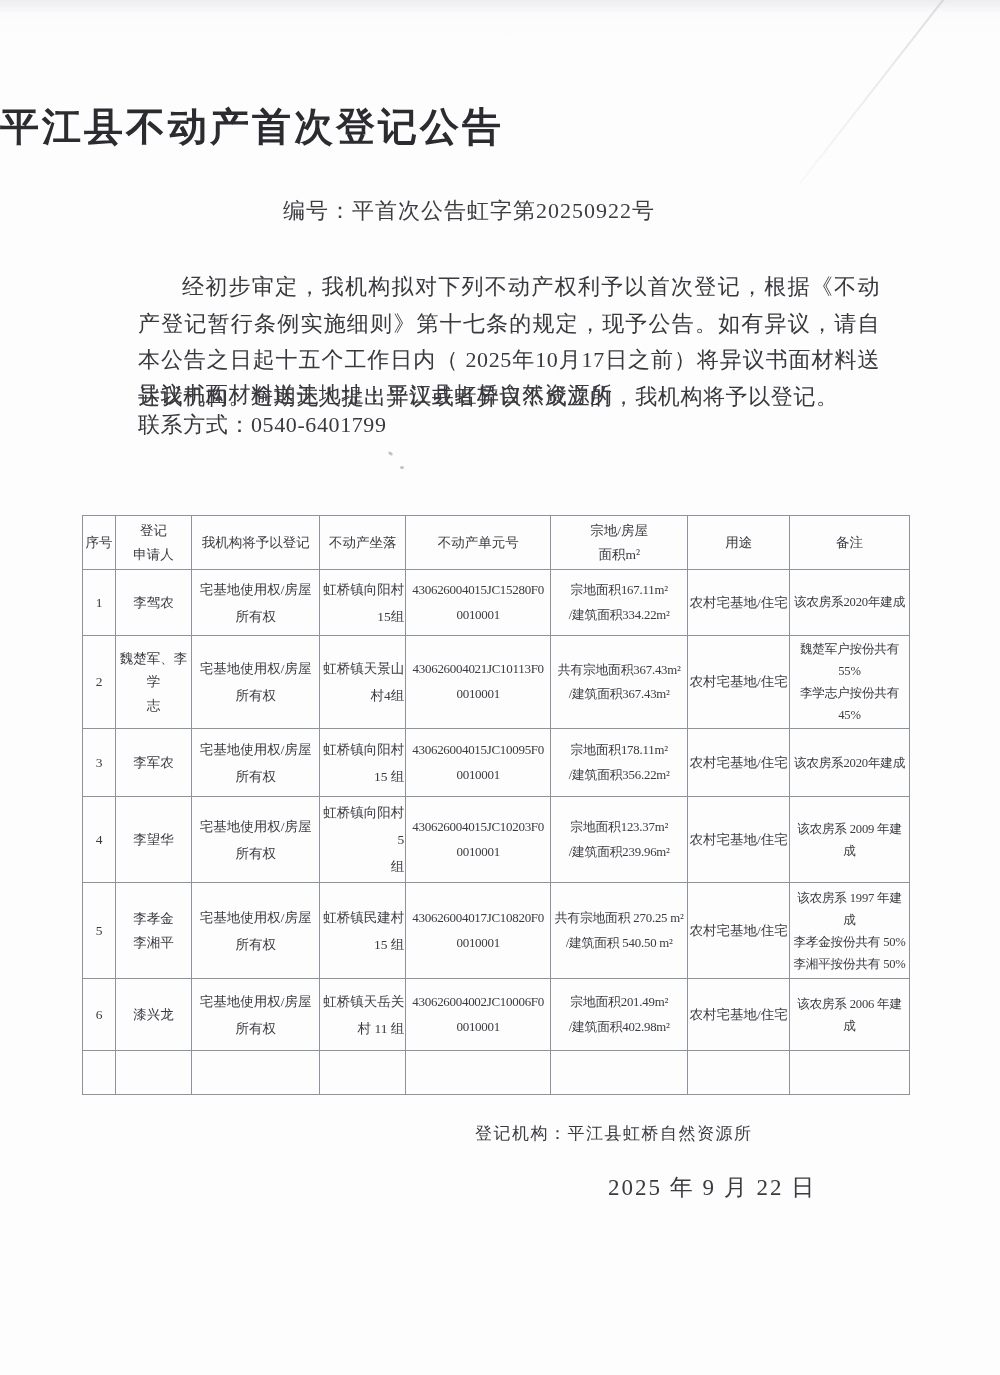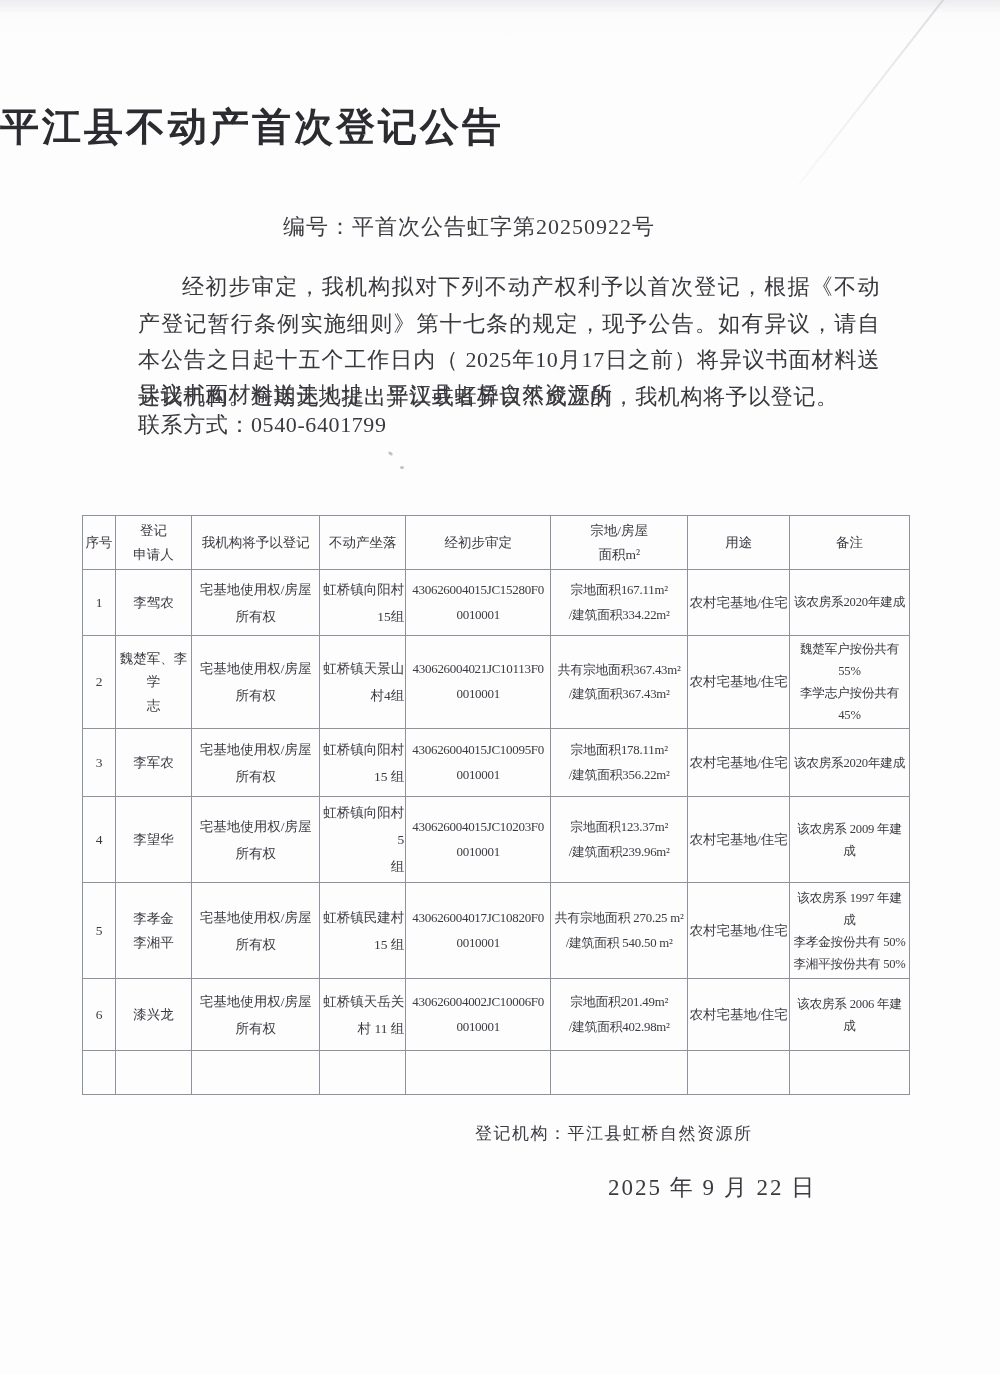--- a/index.html
+++ b/index.html
@@ -27,21 +27,21 @@
   .doc-title{
     position:absolute;top:100px;left:0;width:100%;
     text-align:left;
     font-family:"Liberation Sans","DejaVu Sans",sans-serif;
     font-weight:700;
     font-size:39px;letter-spacing:3px;
     color:#2c2c30;
   }
   .doc-number{
     position:absolute;top:196px;left:283px;
-    font-size:22px;letter-spacing:1px;color:#3c3c41;margin-top:16px;
+    font-size:22px;letter-spacing:1px;color:#3c3c41;
   }
   .body-text{
     position:absolute;top:228px;left:138px;width:742px;
     font-size:22px;line-height:36.5px;letter-spacing:0.6px;
     text-align:justify;color:#38383d;
   }
   .body-text .indent{text-indent:2em;margin-top:41px;}
   .addr-line{position:absolute;top:380px;left:138px;font-size:22px;letter-spacing:0.6px;color:#38383d;}
   .contact-line{position:absolute;top:410px;left:138px;font-size:22px;letter-spacing:0.6px;color:#38383d;}
 
@@ -104,21 +104,21 @@
         <col style="width: 12.3%;">
         <col style="width: 14.5%;">
       </colgroup>
     <thead>
       <tr>
           <th>序号</th>
           <th>登记
 申请人</th>
           <th>我机构将予以登记</th>
           <th>不动产坐落</th>
-          <th>经初步审定</th>
+          <th>不动产单元号</th>
           <th>宗地/房屋
 面积m²</th>
           <th>用途</th>
           <th>备注</th>
         </tr>
     </thead>
     <tbody>
         <tr>
           <td>1</td>
           <td>李驾农</td>

